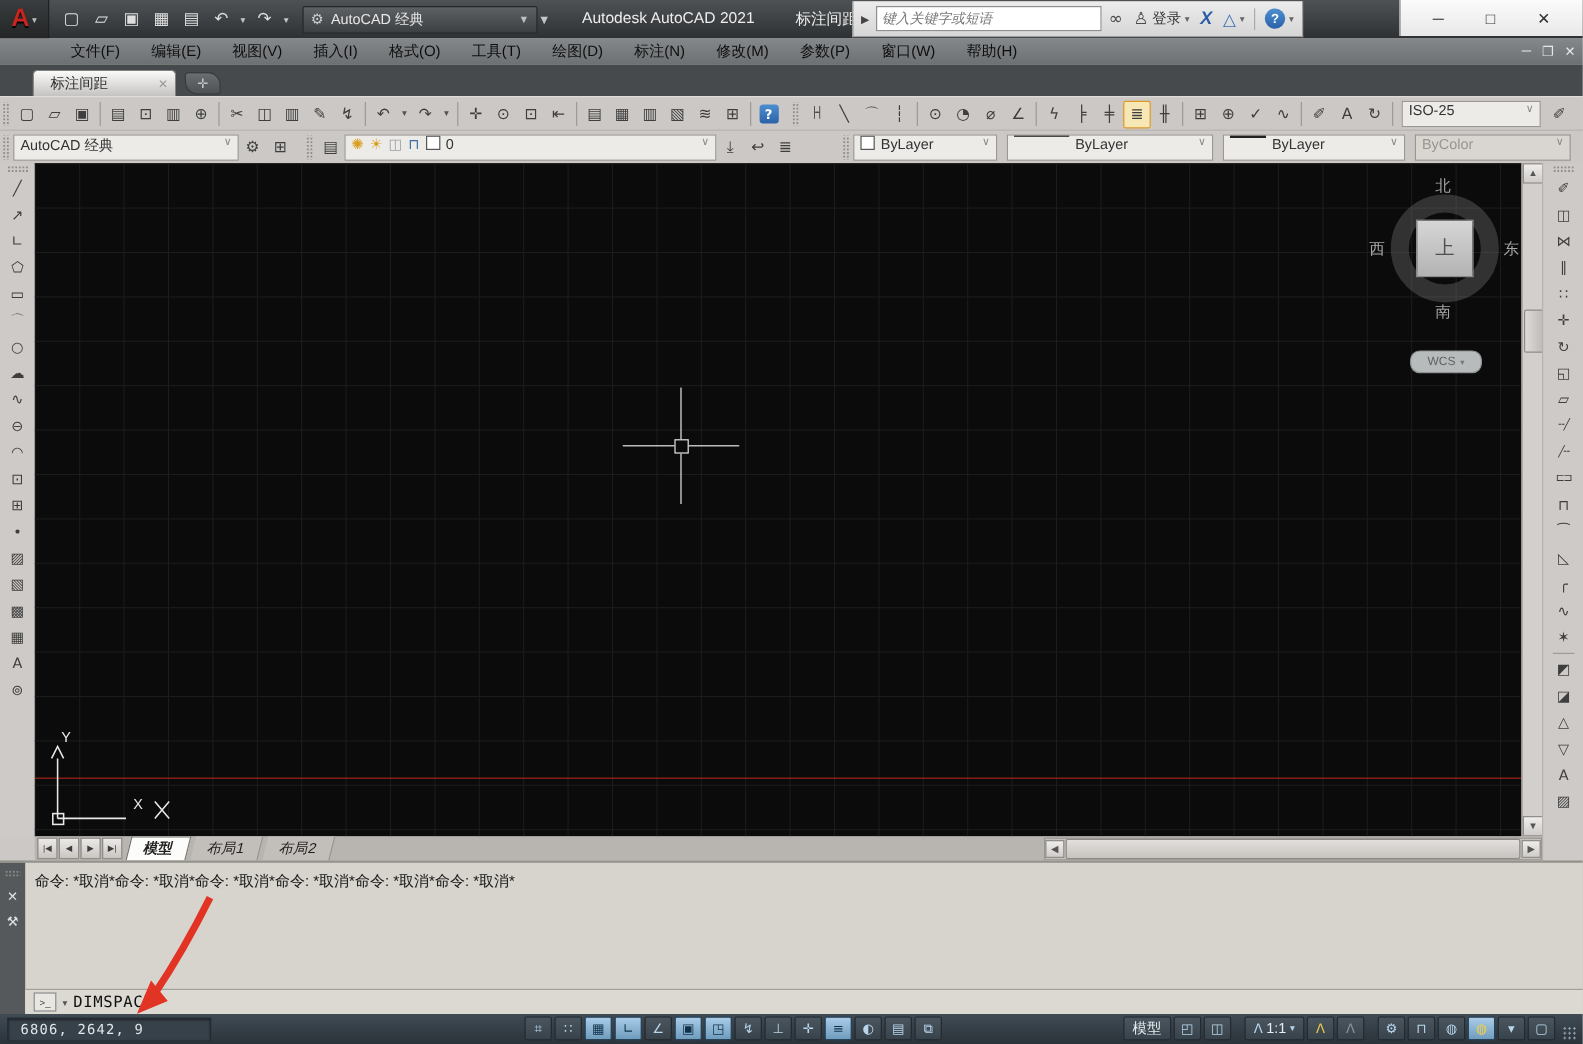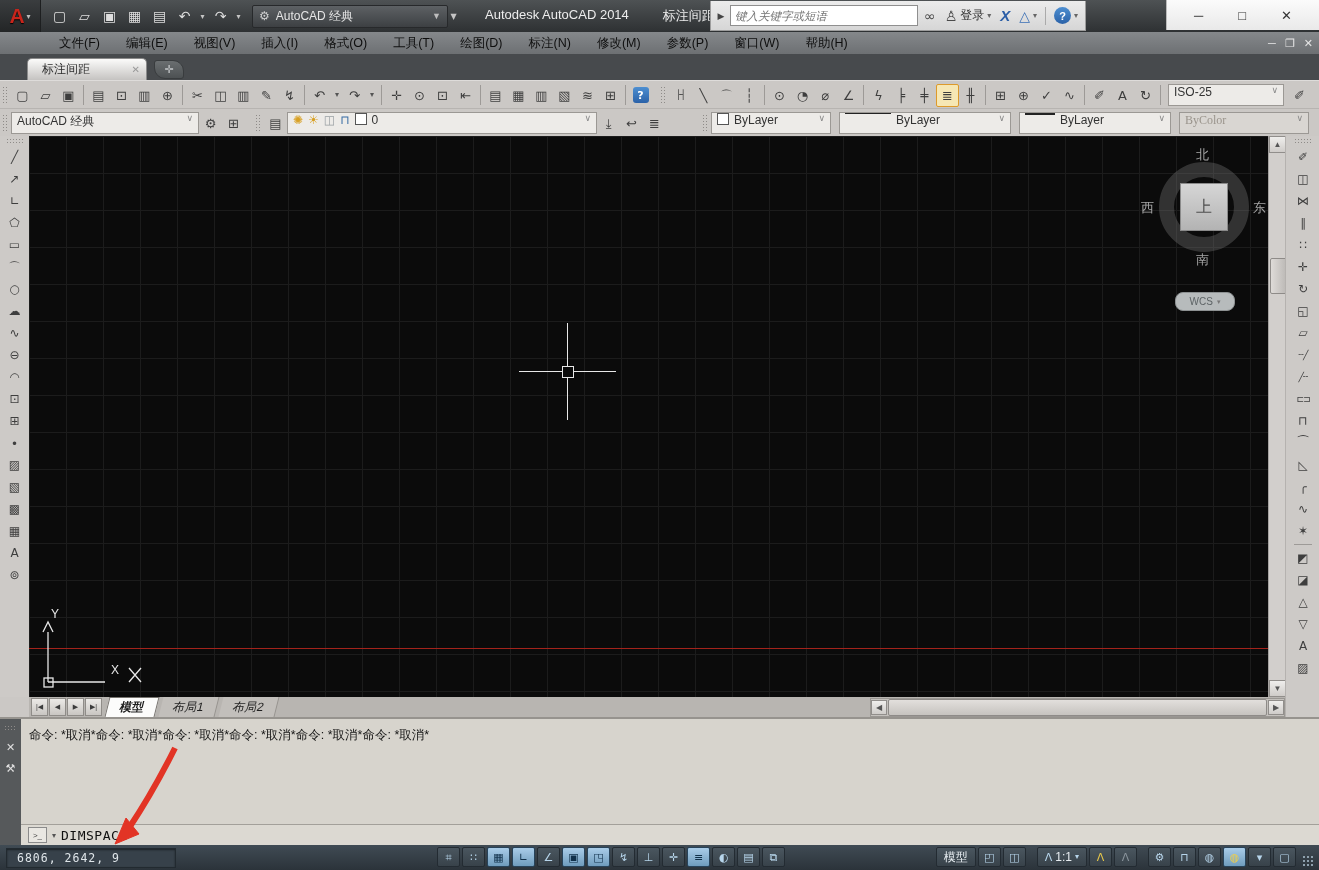--- a/index.html
+++ b/index.html
@@ -60,21 +60,21 @@
   .tbtn.narrow{width:12px;} .tbtn.narrow .glyph{font-size:8px;color:#555;}
   .tbtn.active{border-color:#dd9a2b;background:#f6e7b4;}
   .tbtn.help .glyph{color:#fff;background:linear-gradient(#4d8fd1,#2b62a8);width:16px;height:16px;border-radius:3px;font-size:11px;font-weight:bold;display:flex;align-items:center;justify-content:center;}
   .tsep{width:1px;height:20px;background:#9d9a97;margin:0 3px;}
   .combo{height:20px;background:#edebe8;border:1px solid #9b9894;display:flex;align-items:flex-start;font-size:12px;color:#333;padding:0 5px;gap:5px;}
   .combo .caret{margin-left:auto;color:#888;font-size:9px;}
   .combo .swatch{width:10px;height:10px;background:#fff;border:1px solid #555;}
   .combo .lsample{width:46px;border-top:1px solid #222;}
   .combo .lsample.thick{border-top-width:2px;}
   .combo.disabled{background:#d9d6d2;color:#9a948c;}
-  .mono{font-family:Liberation Serif, serif;}
+  .mono{font-family:Liberation Sans, sans-serif;}
   .y{color:#d8a023;} .blue{color:#3a6ea5;} .gray{color:#9aa0a4;}
 
   
   .leftcol{position:absolute;left:0;top:136px;width:29px;height:561px;background:#cdcac7;display:flex;flex-direction:column;align-items:center;border-right:1px solid #b5b2af;}
   .hgrip{width:18px;height:6px;margin:2px 0;background-image:radial-gradient(#8e8b88 34%,transparent 36%);background-size:3px 3px;}
   .vbtn{width:23px;height:22px;border:1px solid transparent;background:transparent;display:flex;align-items:center;justify-content:center;padding:0;}
   .vbtn .glyph{font-size:12px;color:#3e3e3e;font-family:"DejaVu Sans",sans-serif;line-height:1;}
   .vbtn .glyph.sm{font-size:9px;letter-spacing:-1px;}
   .rightcol{position:absolute;left:1285px;top:136px;width:34px;height:709px;background:#cdcac7;display:flex;flex-direction:column;align-items:center;border-left:1px solid #b5b2af;}
   .rightcol .tsep{width:18px;height:1px;margin:2px 0;}
@@ -173,21 +173,21 @@
       </div>
     <div class="ws-combo">
       <span class="gear">⚙</span>
       <span class="val">AutoCAD 经典</span>
       <span class="caret">▼</span>
     </div>
     <button class="qabtn narrow">
         <span class="glyph">▼</span>
       </button>
     <div class="titletext">
-      <span>Autodesk AutoCAD 2014</span>
+      <span>Autodesk AutoCAD 2021</span>
       <span>标注间距.dwg</span>
     </div>
     <div class="infocenter">
       <button class="ic-arrow">▶</button>
       <input class="ic-search" placeholder="键入关键字或短语" style="">
       <button class="icbtn">
           <span class="glyph">∞</span>
         </button>
       <button class="icbtn">
         <span class="glyph">♙</span>

